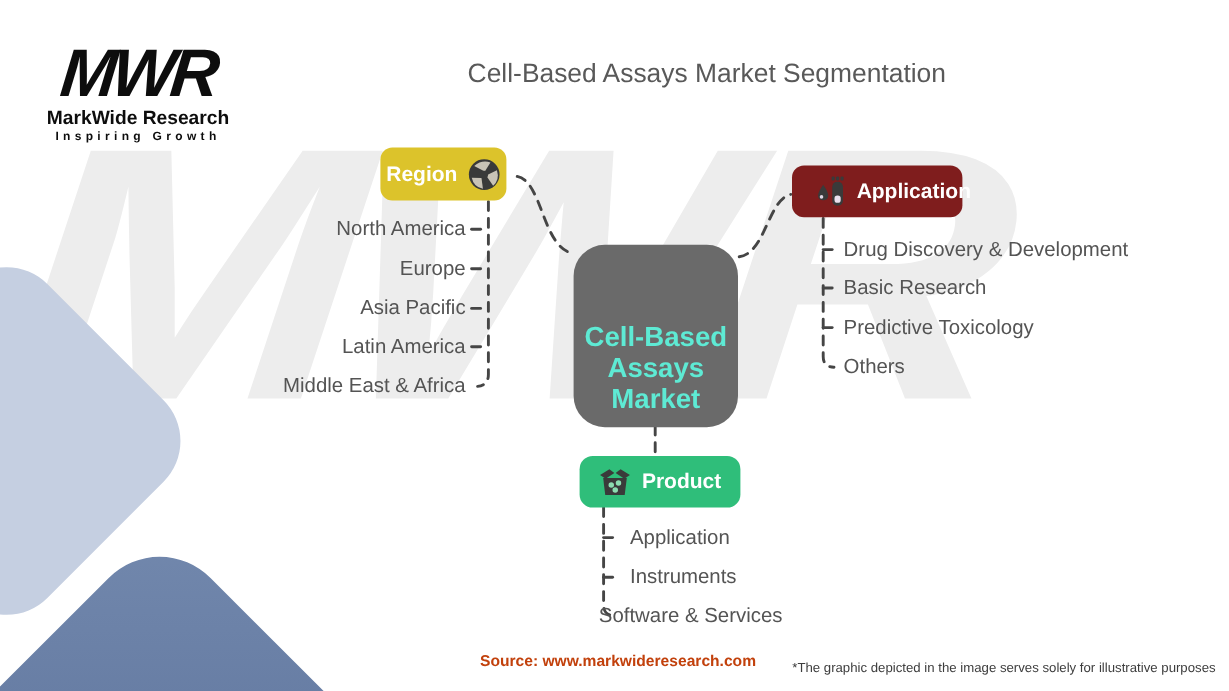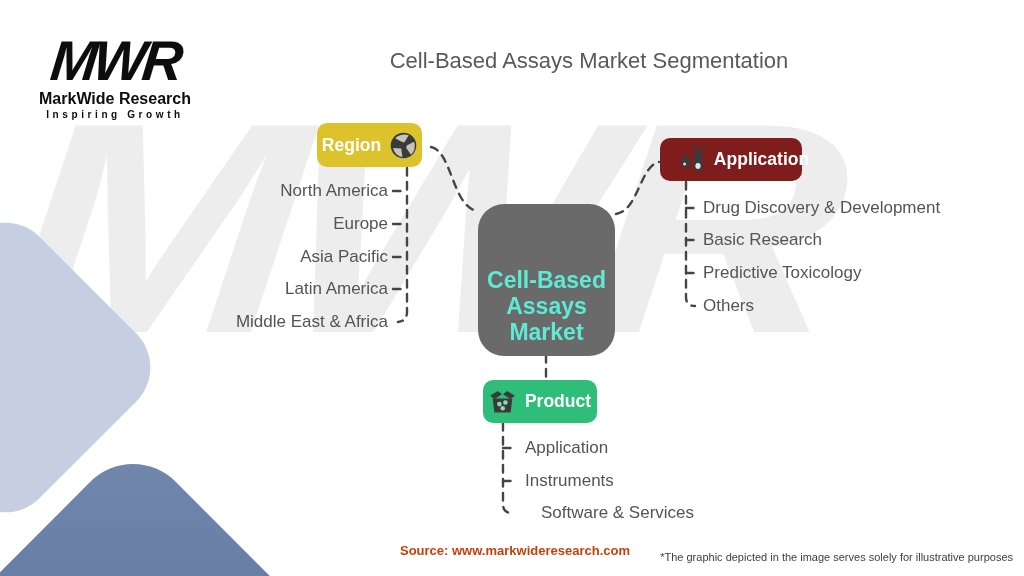--- a/index.html
+++ b/index.html
@@ -50,21 +50,21 @@
     padding-bottom:11px; color:#5eead4; font-weight:700; font-size:23px; line-height:26px; text-align:center;margin-top:44px;
   }
 
   .badge {
     position:absolute; z-index:3; box-sizing:border-box;
     display:flex; align-items:center; justify-content:center; gap:9px;
     border-radius:10px; color:#fff; font-weight:700; font-size:17.5px;
   }
   .badge-region      { left:317px; top:123px; width:105px; height:44px; }
   .badge-application { left:660px; top:138px; width:142px; height:43px; }
-  .badge-product     { left:483px; top:380px; width:114px; height:43px; }
+  .badge-product     { left:483px; top:380px; width:134px; height:43px;border-radius:11px; }
   .badge svg { display:block; }
 
   .seg-label {
     position:absolute; z-index:3; font-size:17px; color:#545454; white-space:nowrap; line-height:22px;
   }
   .align-right { text-align:right; }
 
   .source { position:absolute; left:400px; top:543px; z-index:3; font-size:13px; font-weight:700; color:#c2410c; }
   .disclaimer { position:absolute; right:11px; top:551px; z-index:3; font-size:11px; color:#3d3d3d; }
 </style>
@@ -160,18 +160,18 @@
         <polygon points="3.5,10 22.5,10 20.8,23.5 5.2,23.5" fill="#3a3a3a"></polygon>
         <circle cx="10" cy="15.5" r="2.2" fill="#8fe6b6" opacity="0.95"></circle>
         <circle cx="15.8" cy="14" r="2.2" fill="#8fe6b6" opacity="0.95"></circle>
         <circle cx="13.2" cy="19.5" r="2.2" fill="#8fe6b6" opacity="0.95"></circle>
       </svg>
     </span>
     <span>Product</span>
   </div>
   <div class="seg-label" style="left:525px; top:437px;">Application</div>
   <div class="seg-label" style="left:525px; top:470px;">Instruments</div>
-  <div class="seg-label" style="left:541px; top:502px;">Software &amp; Services</div>
+  <div class="seg-label" style="left:499px; top:502px;">Software &amp; Services</div>
 
   <div class="source">Source: www.markwideresearch.com</div>
   <div class="disclaimer">*The graphic depicted in the image serves solely for illustrative purposes</div>
 
 </div>
 
 </body></html>

